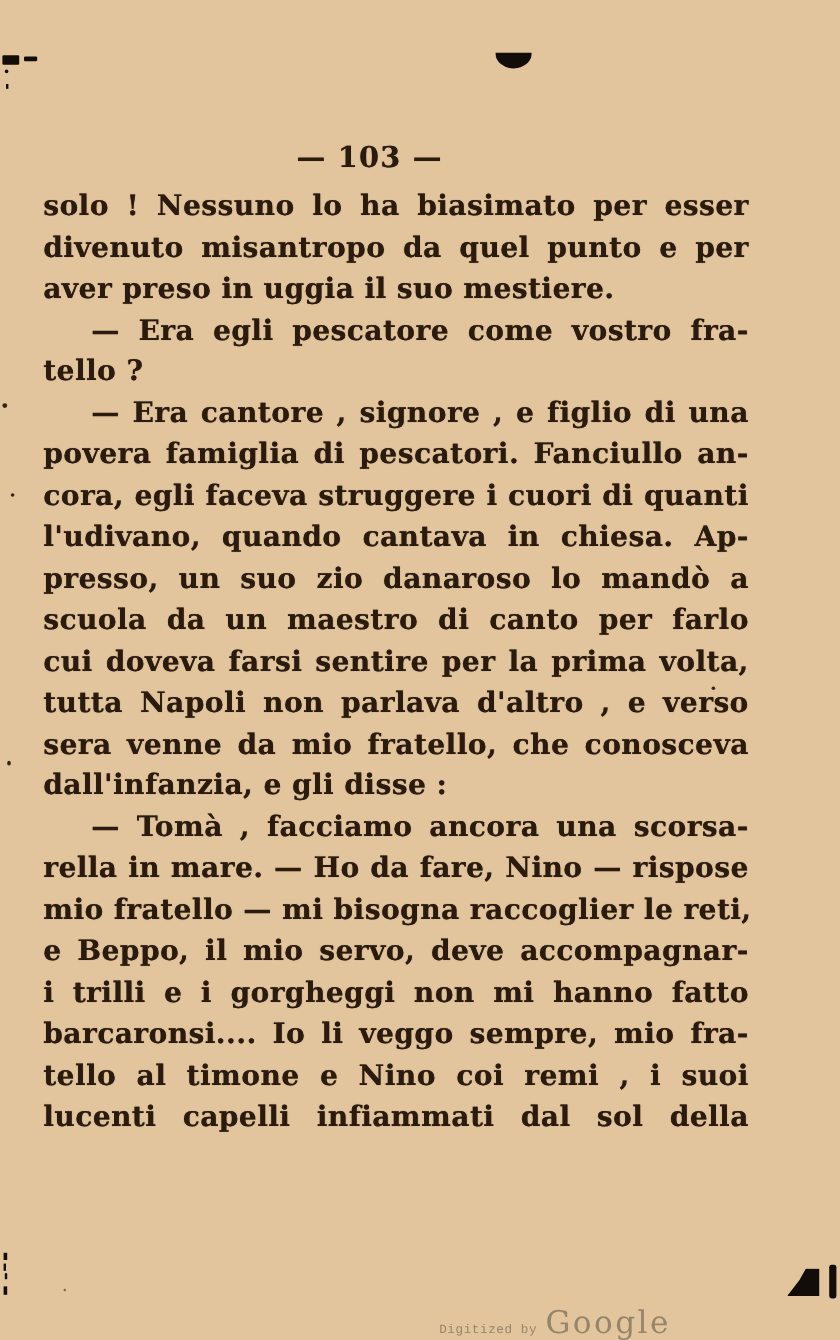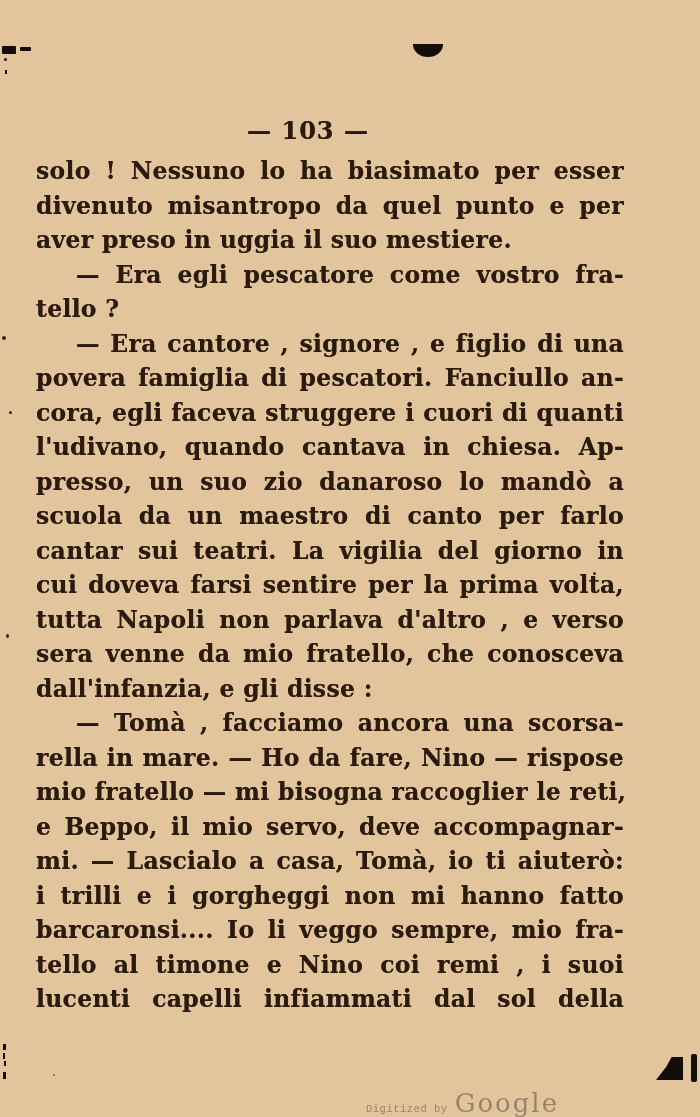--- a/index.html
+++ b/index.html
@@ -89,30 +89,28 @@
       <div class="line">divenuto misantropo da quel punto e per</div>
       <div class="line no-just">aver preso in uggia il suo mestiere.</div>
       <div class="line indent">— Era egli pescatore come vostro fra-</div>
       <div class="line no-just">tello ?</div>
       <div class="line indent">— Era cantore , signore , e figlio di una</div>
       <div class="line">povera famiglia di pescatori. Fanciullo an-</div>
       <div class="line">cora, egli faceva struggere i cuori di quanti</div>
       <div class="line">l'udivano, quando cantava in chiesa. Ap-</div>
       <div class="line">presso, un suo zio danaroso lo mandò a</div>
       <div class="line">scuola da un maestro di canto per farlo</div>
-      <div class="line">cantar sui teatri. La vigilia del giorno in</div>
       <div class="line">cui doveva farsi sentire per la prima volta,</div>
       <div class="line">tutta Napoli non parlava d'altro , e verso</div>
       <div class="line">sera venne da mio fratello, che conosceva</div>
       <div class="line no-just">dall'infanzia, e gli disse :</div>
       <div class="line indent">— Tomà , facciamo ancora una scorsa-</div>
       <div class="line">rella in mare. — Ho da fare, Nino — rispose</div>
       <div class="line">mio fratello — mi bisogna raccoglier le reti,</div>
       <div class="line">e Beppo, il mio servo, deve accompagnar-</div>
-      <div class="line">mi. — Lascialo a casa, Tomà, io ti aiuterò:</div>
       <div class="line">i trilli e i gorgheggi non mi hanno fatto</div>
       <div class="line">barcaronsi.... Io li veggo sempre, mio fra-</div>
       <div class="line">tello al timone e Nino coi remi , i suoi</div>
       <div class="line">lucenti capelli infiammati dal sol della</div>
     </div>
 
   <div class="watermark">
     <span class="digitized">Digitized by</span>
     <span class="glogo">Google</span>
   </div>

